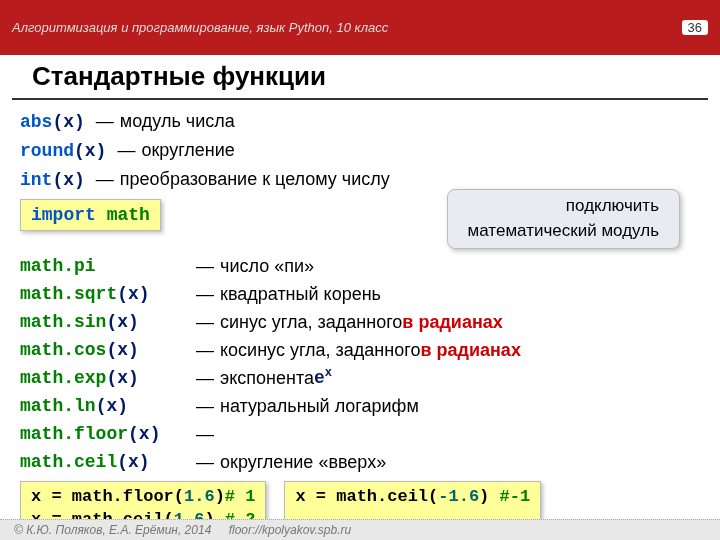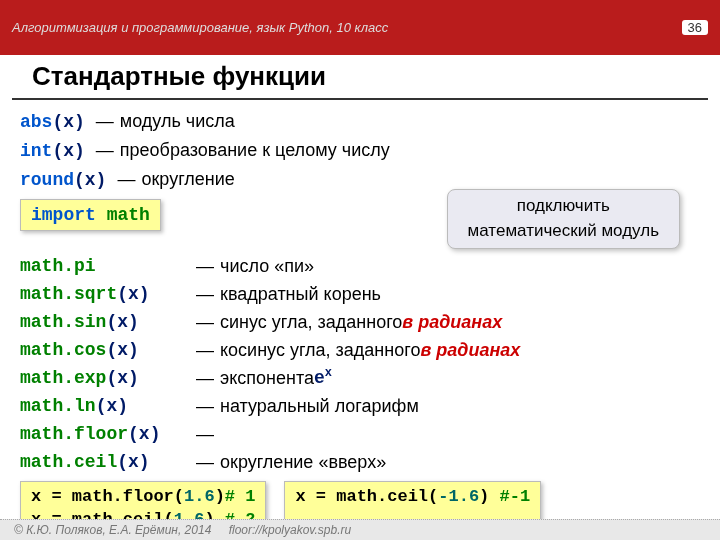--- a/index.html
+++ b/index.html
@@ -26,39 +26,39 @@
     padding: 6px 20px 6px 20px;
     border-bottom: 2px solid #333;
     margin: 0 12px 8px 12px;
   }
   .content { padding: 0 20px; font-size: 18px; line-height: 1.45; }
   .fn-line { margin-bottom: 2px; }
   .mono { font-family: "Courier New", monospace; font-weight: bold; font-size: 18px; }
   .kw-blue { color: #0055cc; }
   .kw-navy { color: #001a66; }
   .kw-green { color: #008000; }
-  .kw-red { color: #cc0000; font-style: italic; }
+  .kw-red { color: #cc0000; }
   .kw-teal { color: #006666; }
   .dash { padding: 0 6px; }
   .row-mid { display: flex; align-items: flex-start; margin: 6px 0 4px 0; gap: 40px; }
   .import-box {
     background: #ffff99;
     border: 1px solid #bbb;
     box-shadow: 2px 2px 4px rgba(0,0,0,0.25);
     padding: 2px 10px;
     display: inline-block;
   }
   .callout {
     background: #eaeaf2;
     border: 1px solid #bbb;
     border-radius: 8px;
     box-shadow: 2px 2px 5px rgba(0,0,0,0.25);
     padding: 4px 20px;
     font-size: 17px;
-    text-align: center;
+    text-align: right;
     margin-left: auto; margin-right: 20px;
     margin-top: -10px;
   }
   .math-list { margin-top: 4px; }
   .math-list .fn-line { display: flex; }
   .mcol1 { width: 170px; }
   .sup { font-size: 12px; vertical-align: super; }
   .examples { display: flex; gap: 18px; margin-top: 6px; }
   .ex-box {
     background: #ffff99;
@@ -92,26 +92,26 @@
 
 <div class="title">Стандартные функции</div>
 
 <div class="content">
 
   <div class="fn-line">
     <span class="mono"><span class="kw-blue">abs</span><span class="kw-navy">(x)</span></span>
     <span class="dash">—</span><span>модуль числа</span>
   </div>
   <div class="fn-line">
+    <span class="mono"><span class="kw-blue">round</span><span class="kw-navy">(x)</span></span>
+    <span class="dash">—</span><span>округление</span>
+  </div>
+  <div class="fn-line">
     <span class="mono"><span class="kw-blue">int</span><span class="kw-navy">(x)</span></span>
     <span class="dash">—</span><span>преобразование к целому числу</span>
-  </div>
-  <div class="fn-line">
-    <span class="mono"><span class="kw-blue">round</span><span class="kw-navy">(x)</span></span>
-    <span class="dash">—</span><span>округление</span>
   </div>
 
   <div class="row-mid">
     <div class="import-box mono">
       <span class="kw-blue">import</span>
       <span> </span>
       <span class="kw-green">math</span>
     </div>
     <div class="callout">
       <div>подключить</div>

